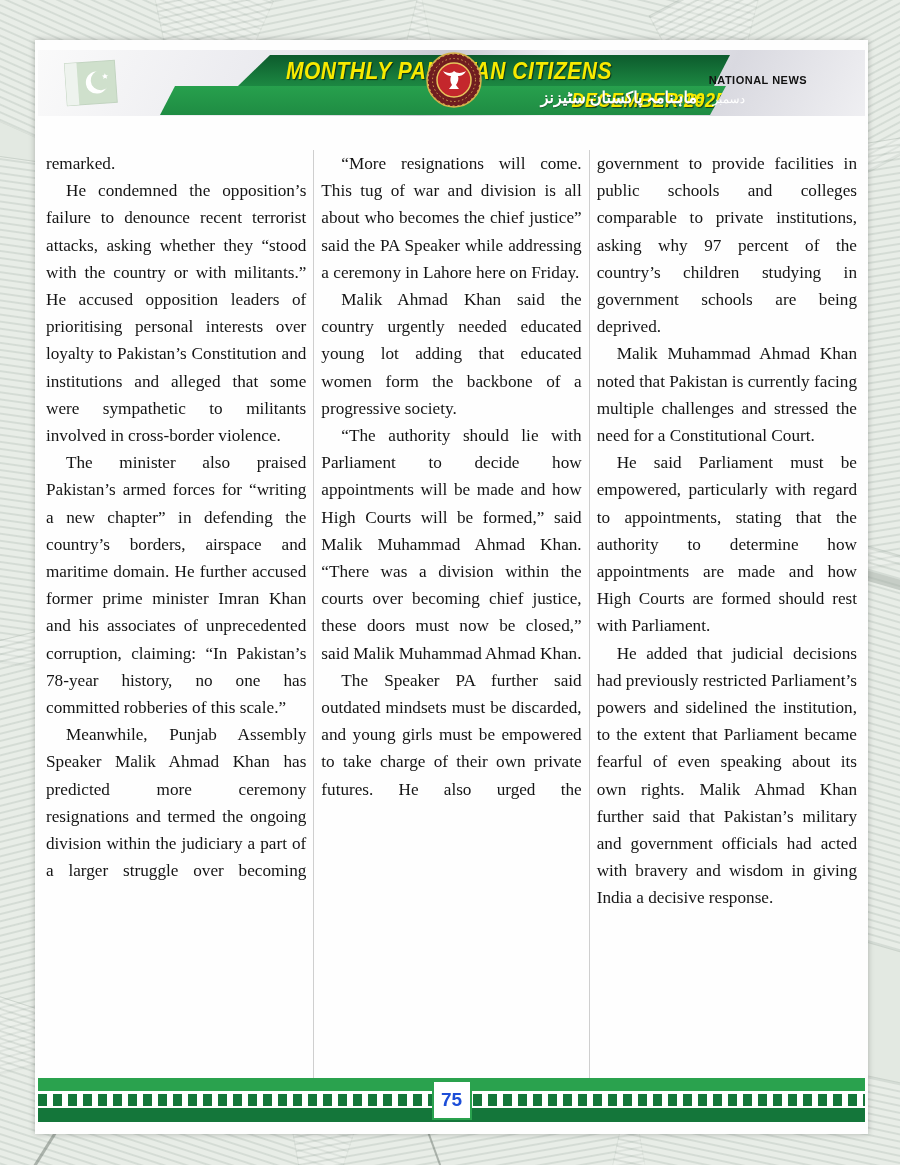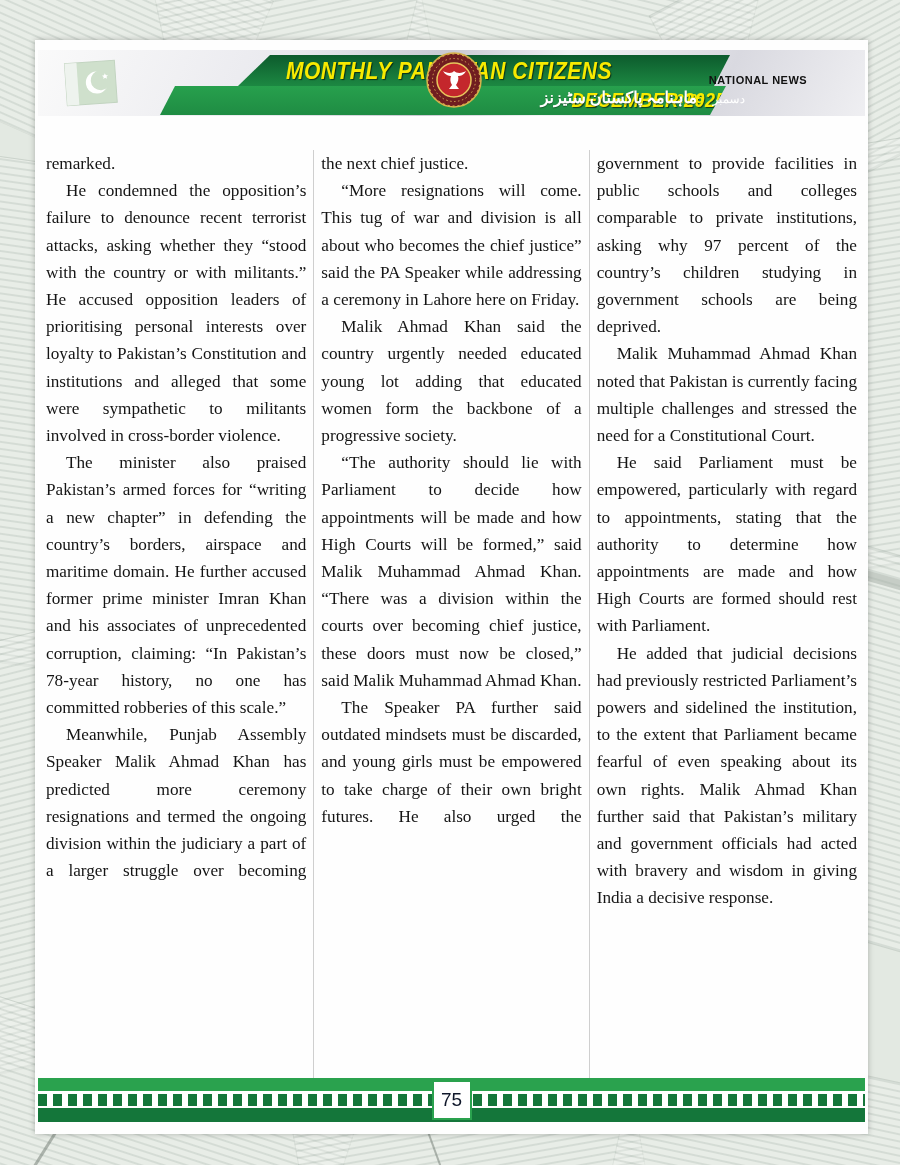--- a/index.html
+++ b/index.html
@@ -97,21 +97,21 @@
   .fb-strip{
     height:12px;
     background:repeating-linear-gradient(90deg,#14763a 0 9px,#ffffff 9px 15px);
   }
   .fb-gap2{height:2px;background:#fff;}
   .fb-bottom{height:14px;background:#14763a;}
   .page-badge{
     position:absolute;left:50%;top:50%;transform:translate(-50%,-50%);
     width:36px;height:36px;background:#fff;border:2px solid #2aa24e;
     display:flex;align-items:center;justify-content:center;
-    font-family:"Liberation Sans",sans-serif;font-weight:normal;font-size:19px;color:#0f172a;
+    font-family:"Liberation Sans",sans-serif;font-weight:bold;font-size:19px;color:#1d4ed8;
   }
 </style>
 </head>
 <body>
 
 <div class="bg">
   <div class="np head" style="left:-60px;top:-70px;width:300px;height:220px;transform:rotate(24deg);"></div>
   <div class="np" style="left:160px;top:-90px;width:260px;height:200px;transform:rotate(-12deg);"></div>
   <div class="np head" style="left:420px;top:-110px;width:330px;height:230px;transform:rotate(14deg);"></div>
   <div class="np" style="left:690px;top:-60px;width:260px;height:240px;transform:rotate(-28deg);"></div>
@@ -166,25 +166,24 @@
   </div>
 
   <div class="columns">
     <div class="col">
         <p class="para no-indent">remarked.</p>
         <p class="para">He condemned the opposition’s failure to denounce recent terrorist attacks, asking whether they “stood with the country or with militants.” He accused opposition leaders of prioritising personal interests over loyalty to Pakistan’s Constitution and institutions and alleged that some were sympathetic to militants involved in cross-border violence.</p>
         <p class="para">The minister also praised Pakistan’s armed forces for “writing a new chapter” in defending the country’s borders, airspace and maritime domain. He further accused former prime minister Imran Khan and his associates of unprecedented corruption, claiming: “In Pakistan’s 78-year history, no one has committed robberies of this scale.”</p>
         <p class="para cont">Meanwhile, Punjab Assembly Speaker Malik Ahmad Khan has predicted more ceremony resignations and termed the ongoing division within the judiciary a part of a larger struggle over becoming</p>
       </div>
     <div class="col">
-        <p class="para no-indent">the next chief justice.</p>
         <p class="para">“More resignations will come. This tug of war and division is all about who becomes the chief justice” said the PA Speaker while addressing a ceremony in Lahore here on Friday.</p>
         <p class="para">Malik Ahmad Khan said the country urgently needed educated young lot adding that educated women form the backbone of a progressive society.</p>
         <p class="para">“The authority should lie with Parliament to decide how appointments will be made and how High Courts will be formed,” said Malik Muhammad Ahmad Khan. “There was a division within the courts over becoming chief justice, these doors must now be closed,” said Malik Muhammad Ahmad Khan.</p>
-        <p class="para cont">The Speaker PA further said outdated mindsets must be discarded, and young girls must be empowered to take charge of their own bright futures. He also urged the</p>
+        <p class="para cont">The Speaker PA further said outdated mindsets must be discarded, and young girls must be empowered to take charge of their own private futures. He also urged the</p>
       </div>
     <div class="col">
         <p class="para no-indent">government to provide facilities in public schools and colleges comparable to private institutions, asking why 97 percent of the country’s children studying in government schools are being deprived.</p>
         <p class="para">Malik Muhammad Ahmad Khan noted that Pakistan is currently facing multiple challenges and stressed the need for a Constitutional Court.</p>
         <p class="para">He said Parliament must be empowered, particularly with regard to appointments, stating that the authority to determine how appointments are made and how High Courts are formed should rest with Parliament.</p>
         <p class="para">He added that judicial decisions had previously restricted Parliament’s powers and sidelined the institution, to the extent that Parliament became fearful of even speaking about its own rights. Malik Ahmad Khan further said that Pakistan’s military and government officials had acted with bravery and wisdom in giving India a decisive response.</p>
       </div>
   </div>
 
   <div class="footer-bar">

